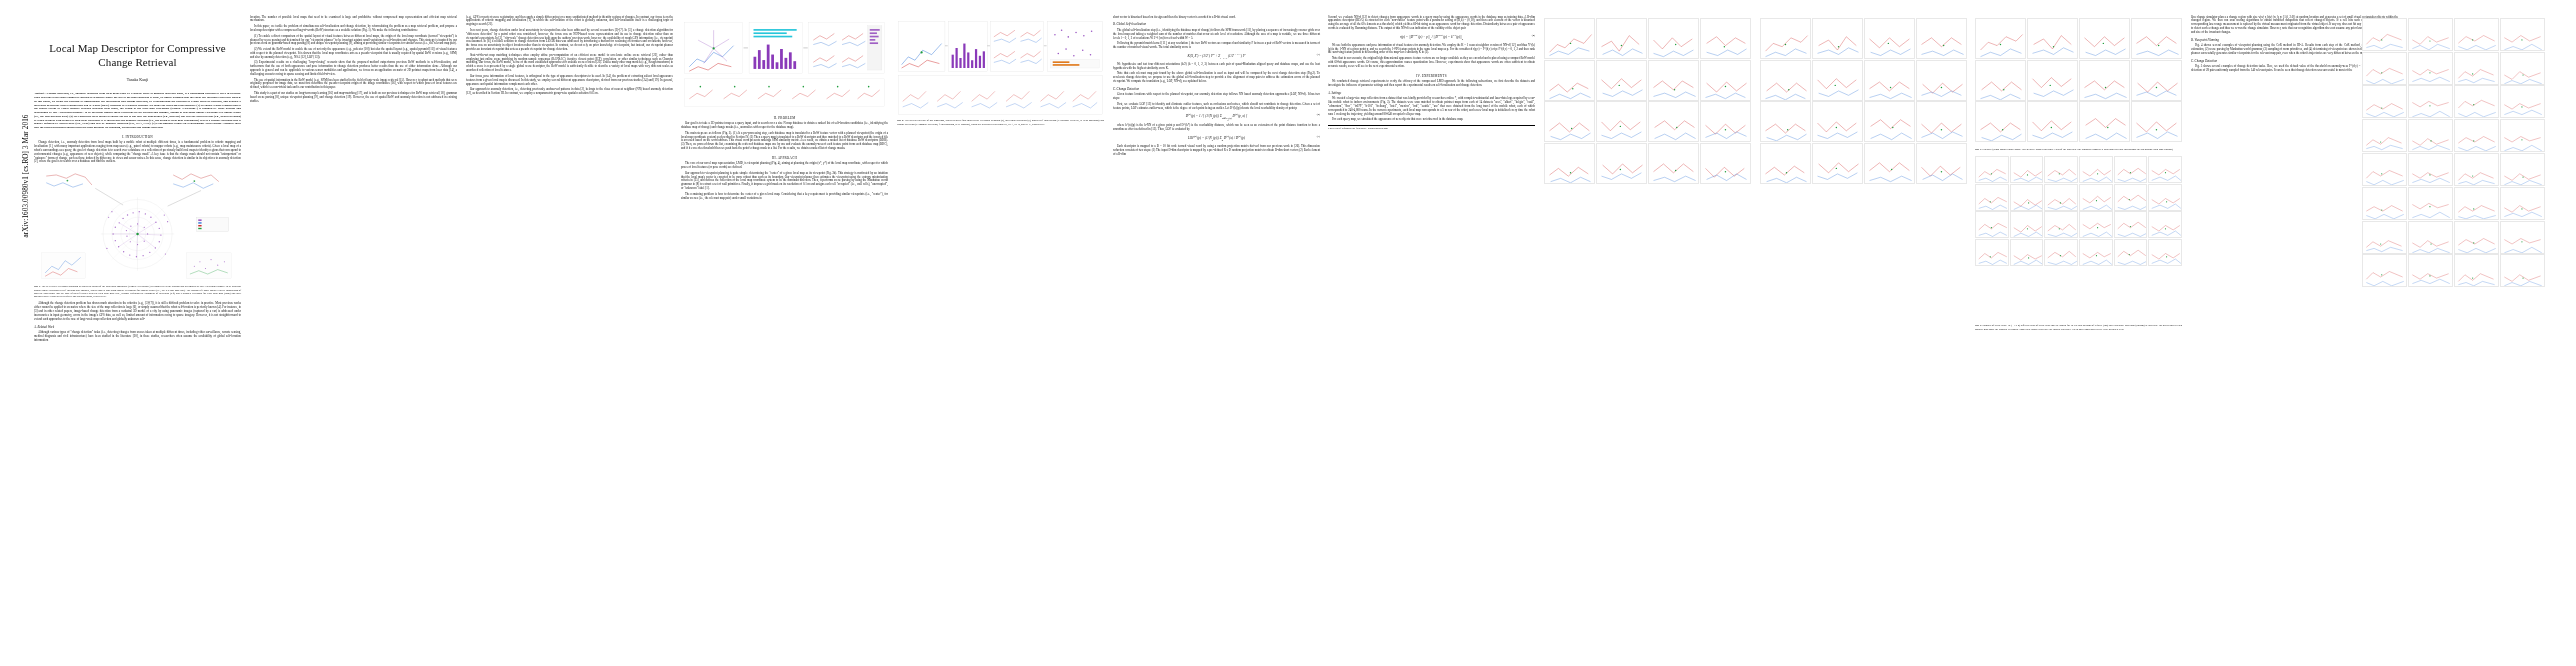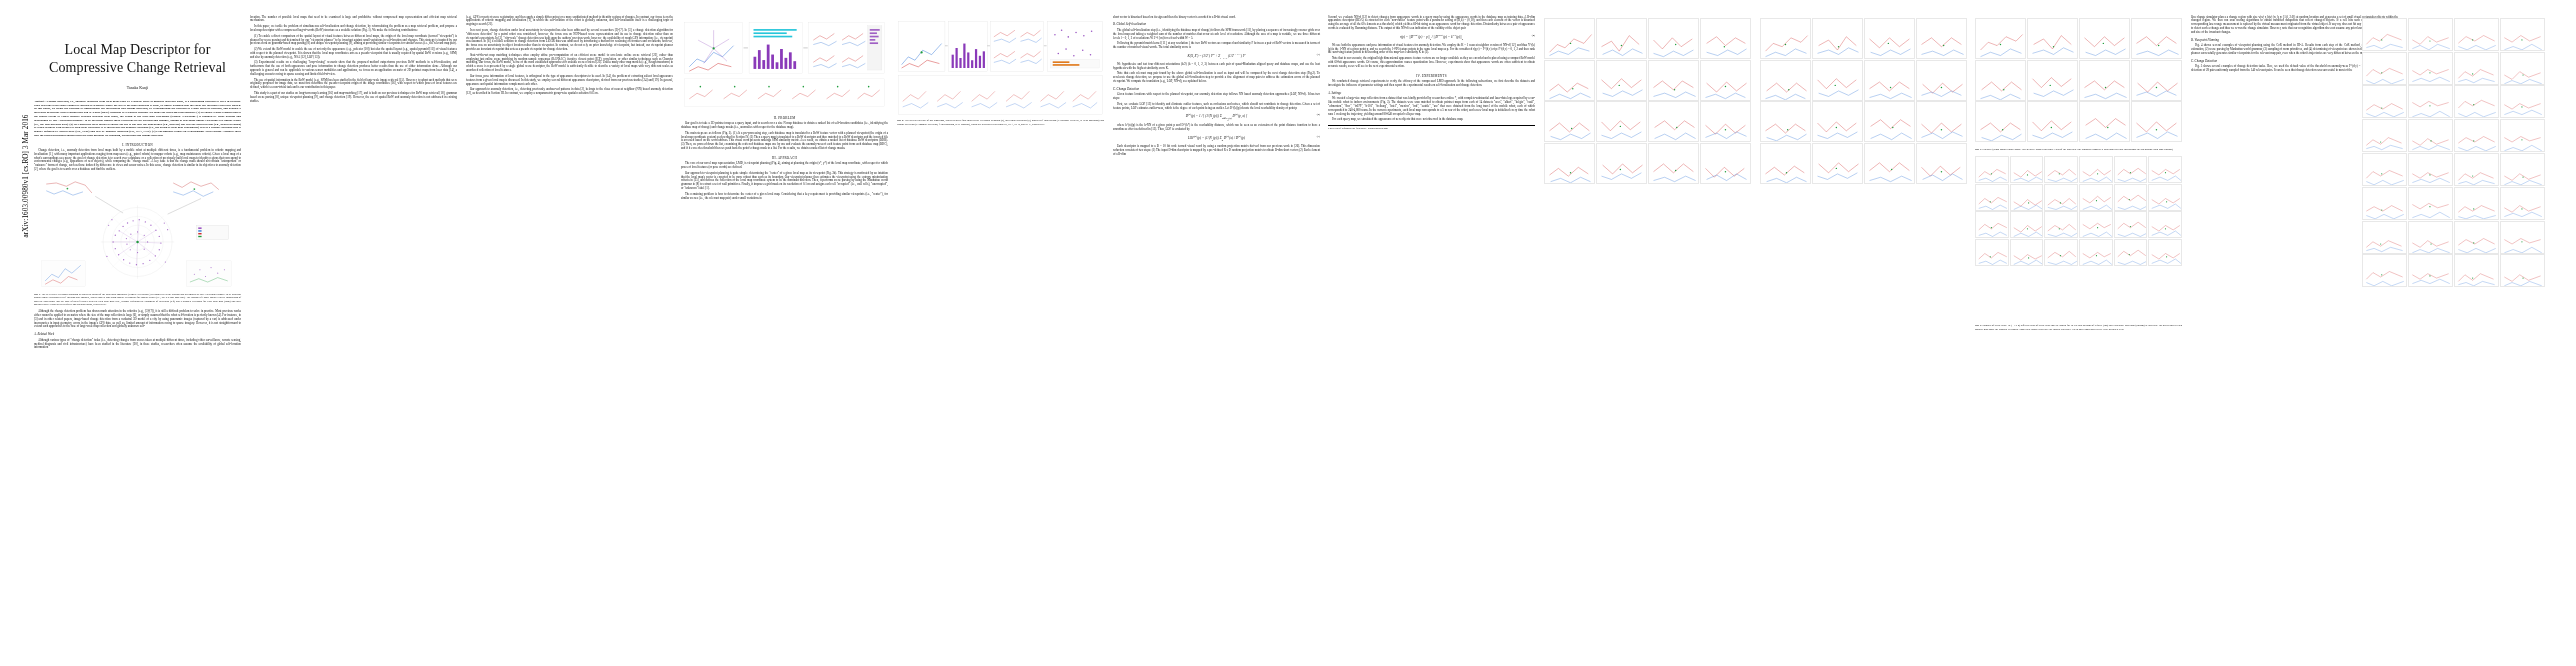--- a/index.html
+++ b/index.html
@@ -52,21 +52,21 @@
   .c5 { left: 897px; width: 207px; }
   .c6 { left: 1113px; width: 207px; }
   .c7 { left: 1328px; width: 207px; }
   .c8 { left: 1544px; width: 207px; }
   .c9 { left: 1760px; width: 207px; }
   .c10 { left: 1975px; width: 207px; }
   .c11 { left: 2191px; width: 207px; }
   .c12 { left: 2362px; width: 183px; }
 
   .paper-title {
-    font-size: 14px;
+    font-size: 11px;
     text-align: center;
     margin: 25.6px 0 7.8px 0;
     font-weight: normal;
     letter-spacing: 0.1px;
   }
   .author {
     font-size: 4px;
     text-align: center;
     margin-bottom: 10px;
   }

